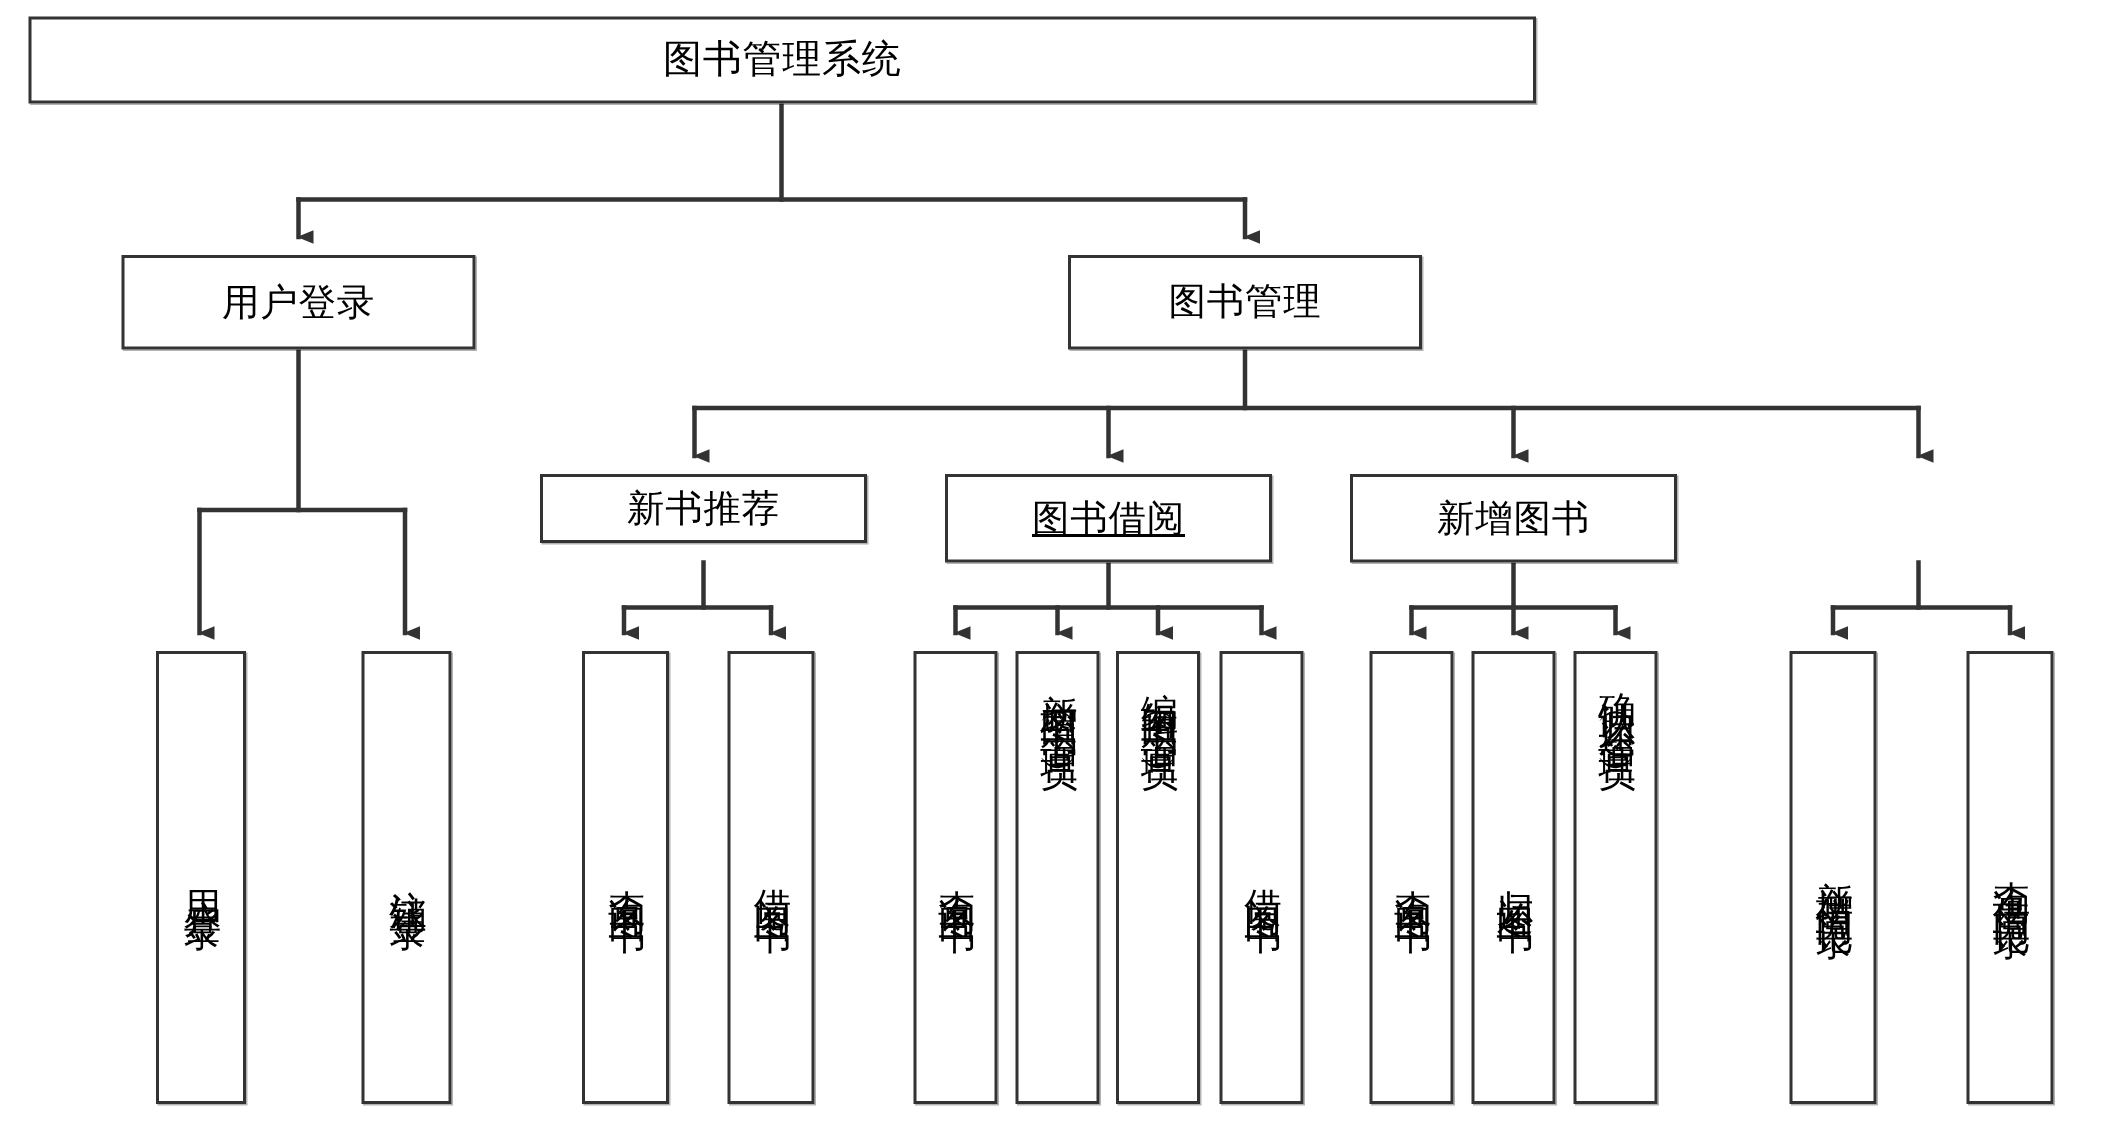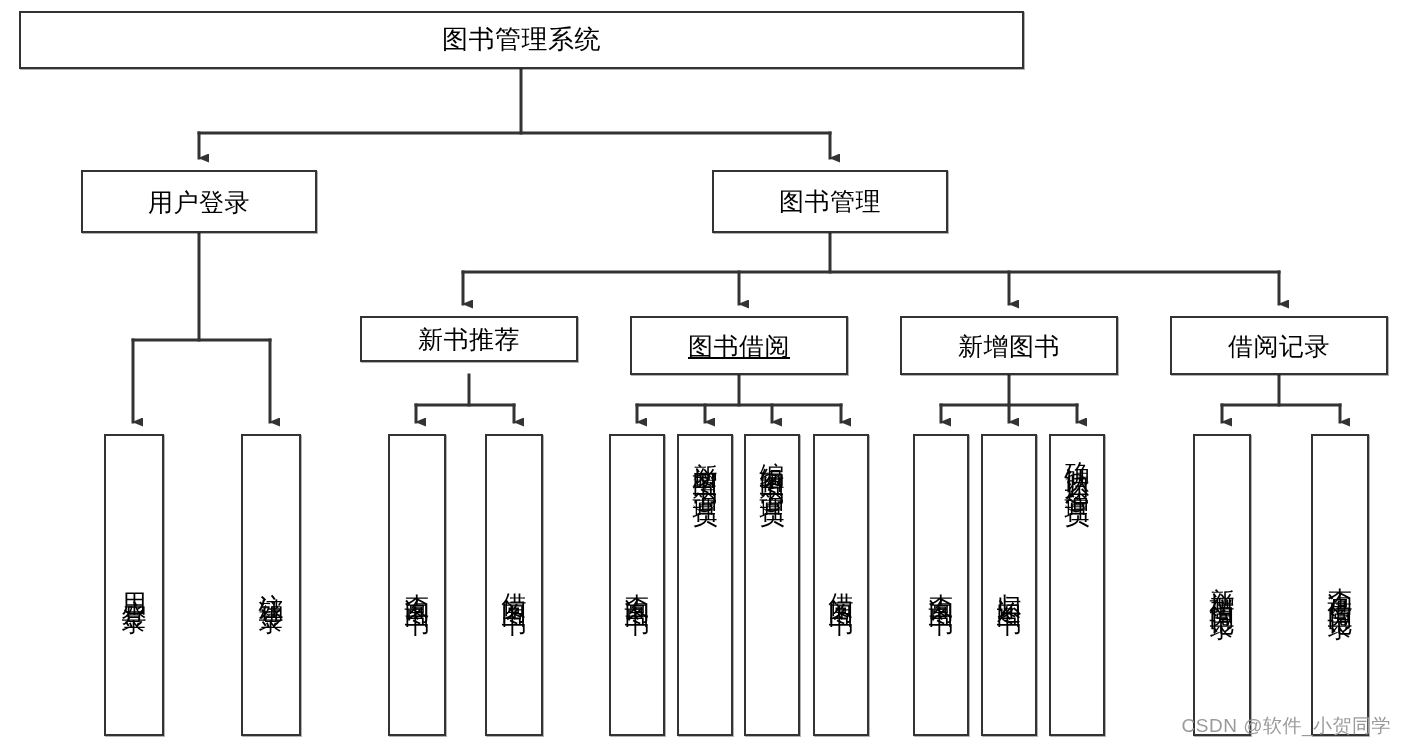--- a/index.html
+++ b/index.html
@@ -152,23 +152,20 @@
   </div>
 
   <div class="node h" style="left:630px; top:316px; width:218px; height:59px;text-decoration:underline;">
     <span class="node-label">图书借阅</span>
   </div>
 
   <div class="node h" style="left:900px; top:316px; width:218px; height:59px;">
     <span class="node-label">新增图书</span>
   </div>
 
-  <div class="node h" style="left:1170px; top:316px; width:218px; height:59px;">
-    <span class="node-label">借阅记录</span>
-  </div>
 
   <div class="node v tall-text" style="left:104px; top:434px; width:60px; height:302px;">
     <span class="node-label">用户登录</span>
   </div>
 
   <div class="node v tall-text" style="left:241px; top:434px; width:60px; height:302px;">
     <span class="node-label">注销登录</span>
   </div>
 
   <div class="node v tall-text" style="left:388px; top:434px; width:58px; height:302px;">
@@ -208,15 +205,14 @@
   </div>
 
   <div class="node v tall-text" style="left:1193px; top:434px; width:58px; height:302px;">
     <span class="node-label">新增借阅记录</span>
   </div>
 
   <div class="node v tall-text" style="left:1311px; top:434px; width:58px; height:302px;">
     <span class="node-label">查询借阅记录</span>
   </div>
 
-  <div id="watermark">CSDN @软件_小贺同学</div>
 
 </div>
 
 </body></html>

